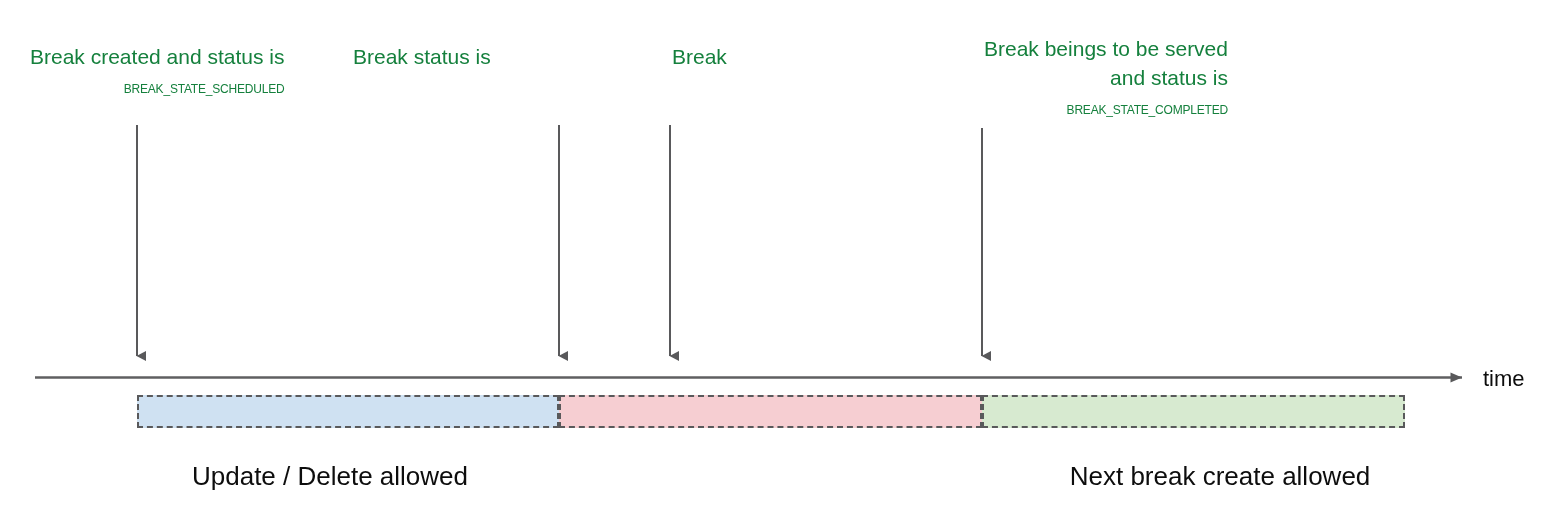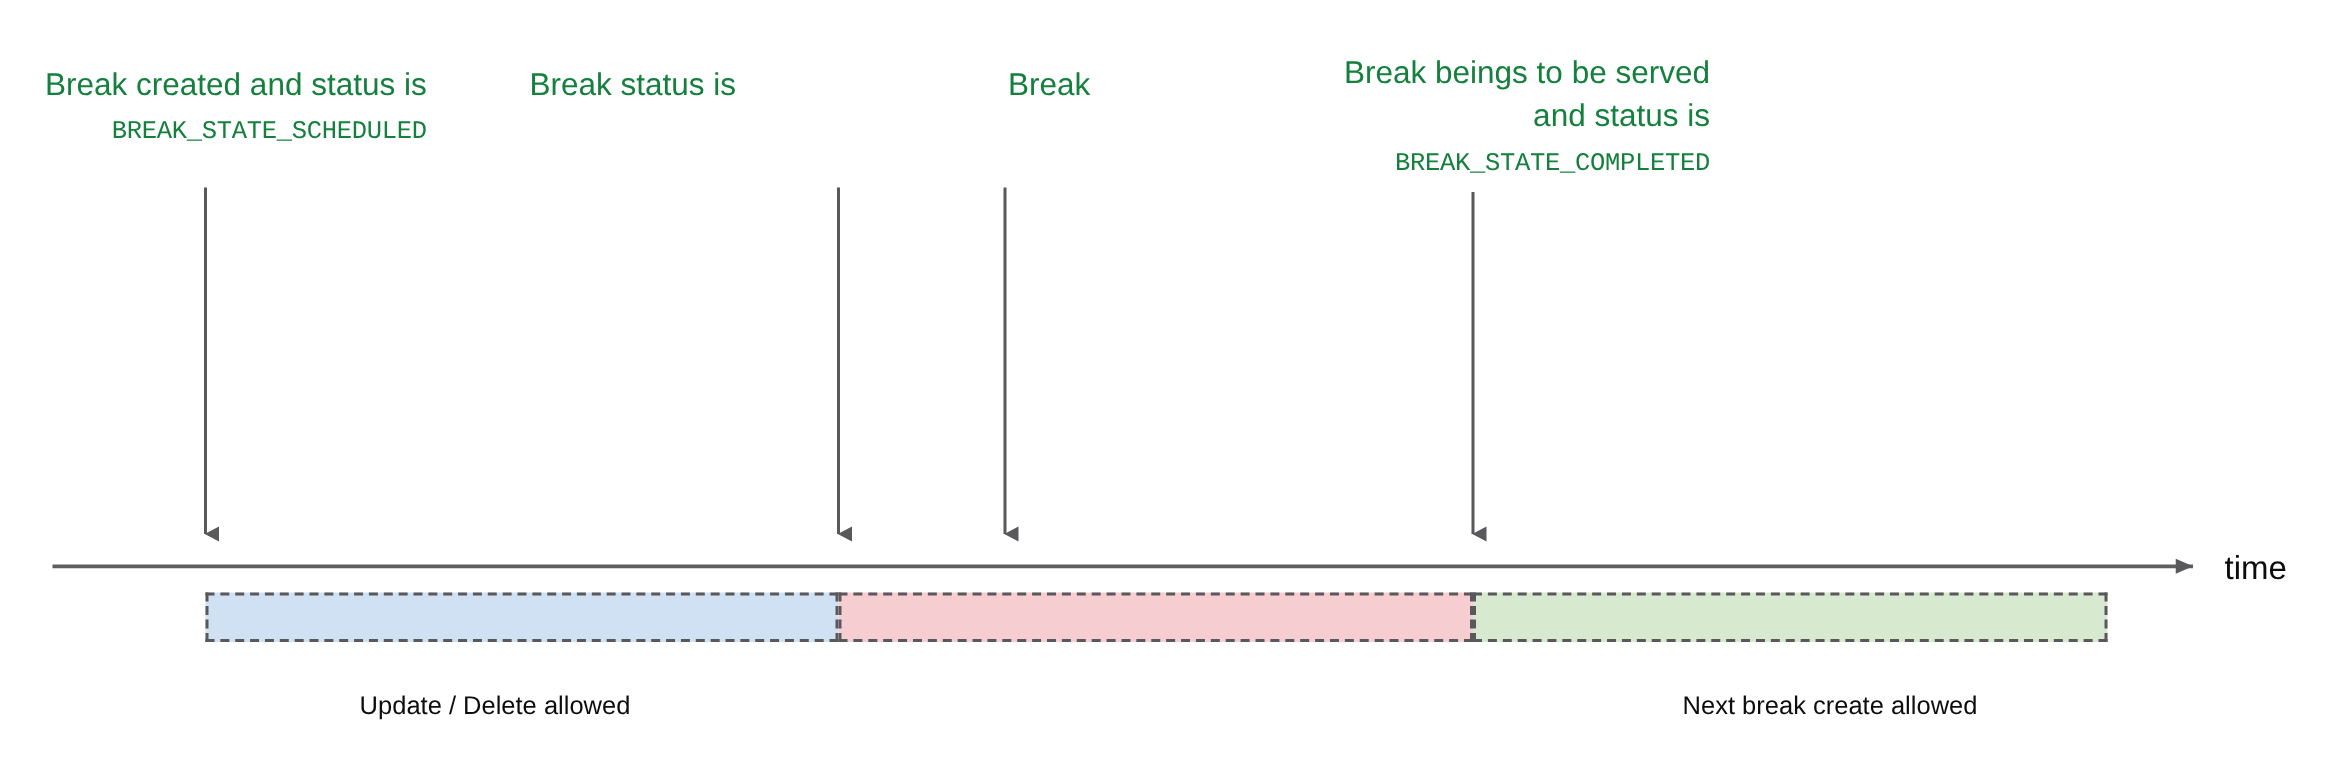--- a/index.html
+++ b/index.html
@@ -28,31 +28,31 @@
   .annotation {
     position: absolute;
     font-family: "Liberation Sans", sans-serif;
     font-size: 21px;
     line-height: 29px;
     color: #15803d;
     white-space: nowrap;
     text-align: right;
   }
   .annotation .code {
-    font-family: Liberation Mono, monospace;
-    font-size: 17px;
+    font-family: Liberation Sans, sans-serif;
+    font-size: 12px;
     letter-spacing: -0.2px;
   }
   .annotation .plain {
     font-family: "Liberation Sans", sans-serif;
   }
   .phase-caption {
     position: absolute;
     font-family: "Liberation Sans", sans-serif;
-    font-size: 17px;
+    font-size: 26px;
     color: #0d0d0d;
     white-space: nowrap;
     transform: translateX(-50%);
   }
   .axis-label {
     position: absolute;
     font-family: "Liberation Sans", sans-serif;
     font-size: 22px;
     color: #0d0d0d;
     white-space: nowrap;
@@ -93,21 +93,21 @@
   </div>
 
   <div class="annotation" style="left:353px; top:42px;">
     <span class="plain">Break status is</span><br>
   </div>
 
   <div class="annotation" style="left:672px; top:42px;">
     <span class="plain">Break</span><br>
   </div>
 
-  <div class="annotation" style="left:896px; top:34px;">
+  <div class="annotation" style="left:984px; top:34px;">
     <span class="plain">Break beings to be served</span><br>
     <span class="plain">and status is</span><br>
     <span class="code">BREAK_STATE_COMPLETED</span>
   </div>
 
   <div class="axis-label" style="left:1483px; top:366px;">time</div>
 
   <div class="band" style="left:137px; top:395px; width:422px; background:#cfe1f2;"></div>
   <div class="band" style="left:559px; top:395px; width:423px; background:#f6ced2;"></div>
   <div class="band" style="left:982px; top:395px; width:423px; background:#d7ead0;"></div>

